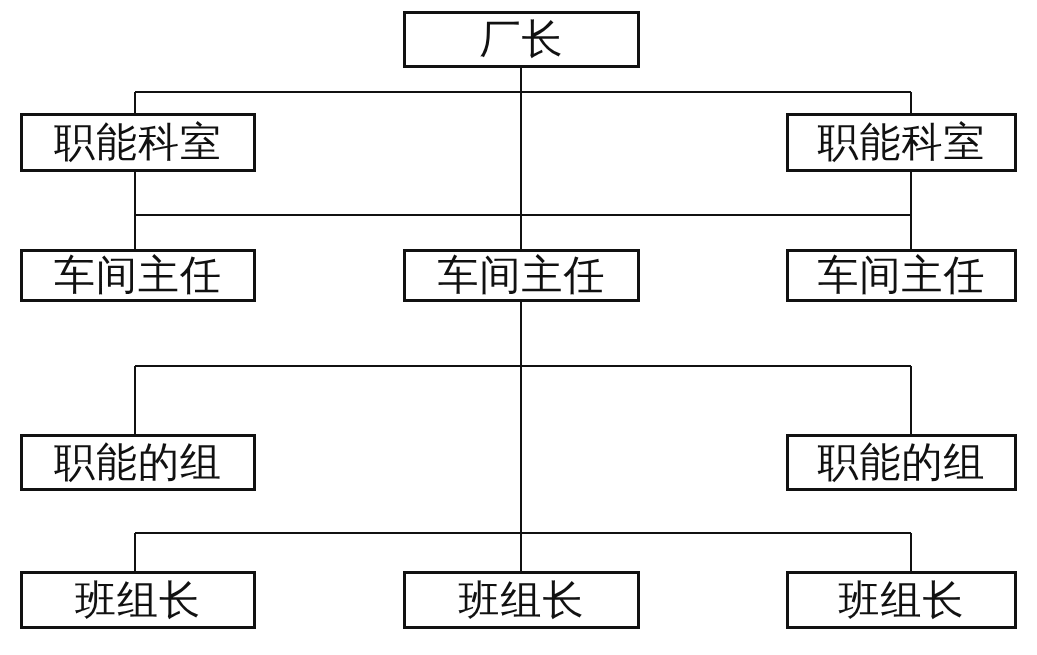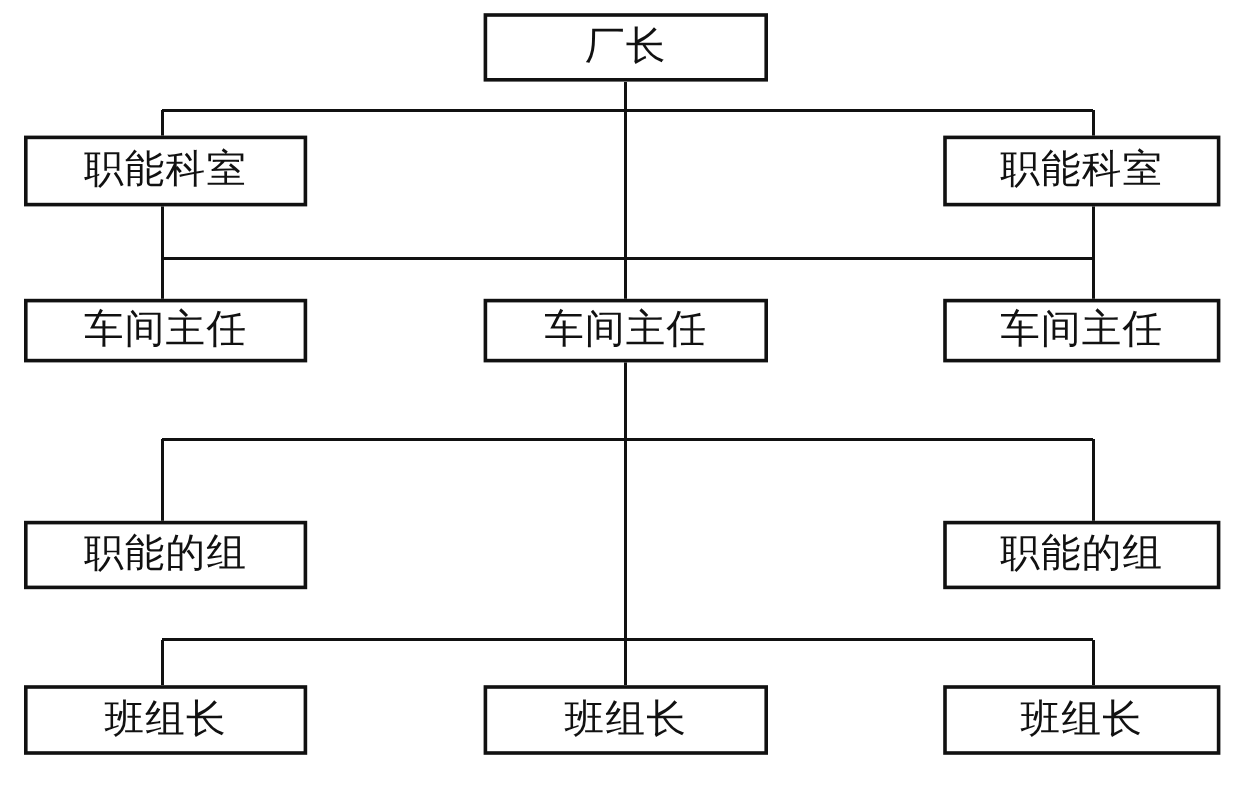--- a/index.html
+++ b/index.html
@@ -31,21 +31,21 @@
     position: absolute;
     box-sizing: border-box;
     background: #ffffff;
     border: 3px solid #111111;
     display: flex;
     align-items: center;
     justify-content: center;
     z-index: 5;
   }
   .org-node .node-label {
-    font-size: 33px;
+    font-size: 41px;
     line-height: 1;
     color: #111111;
     letter-spacing: 1px;
     white-space: nowrap;
     font-weight: 400;
   }
 </style>
 </head>
 <body>
 

